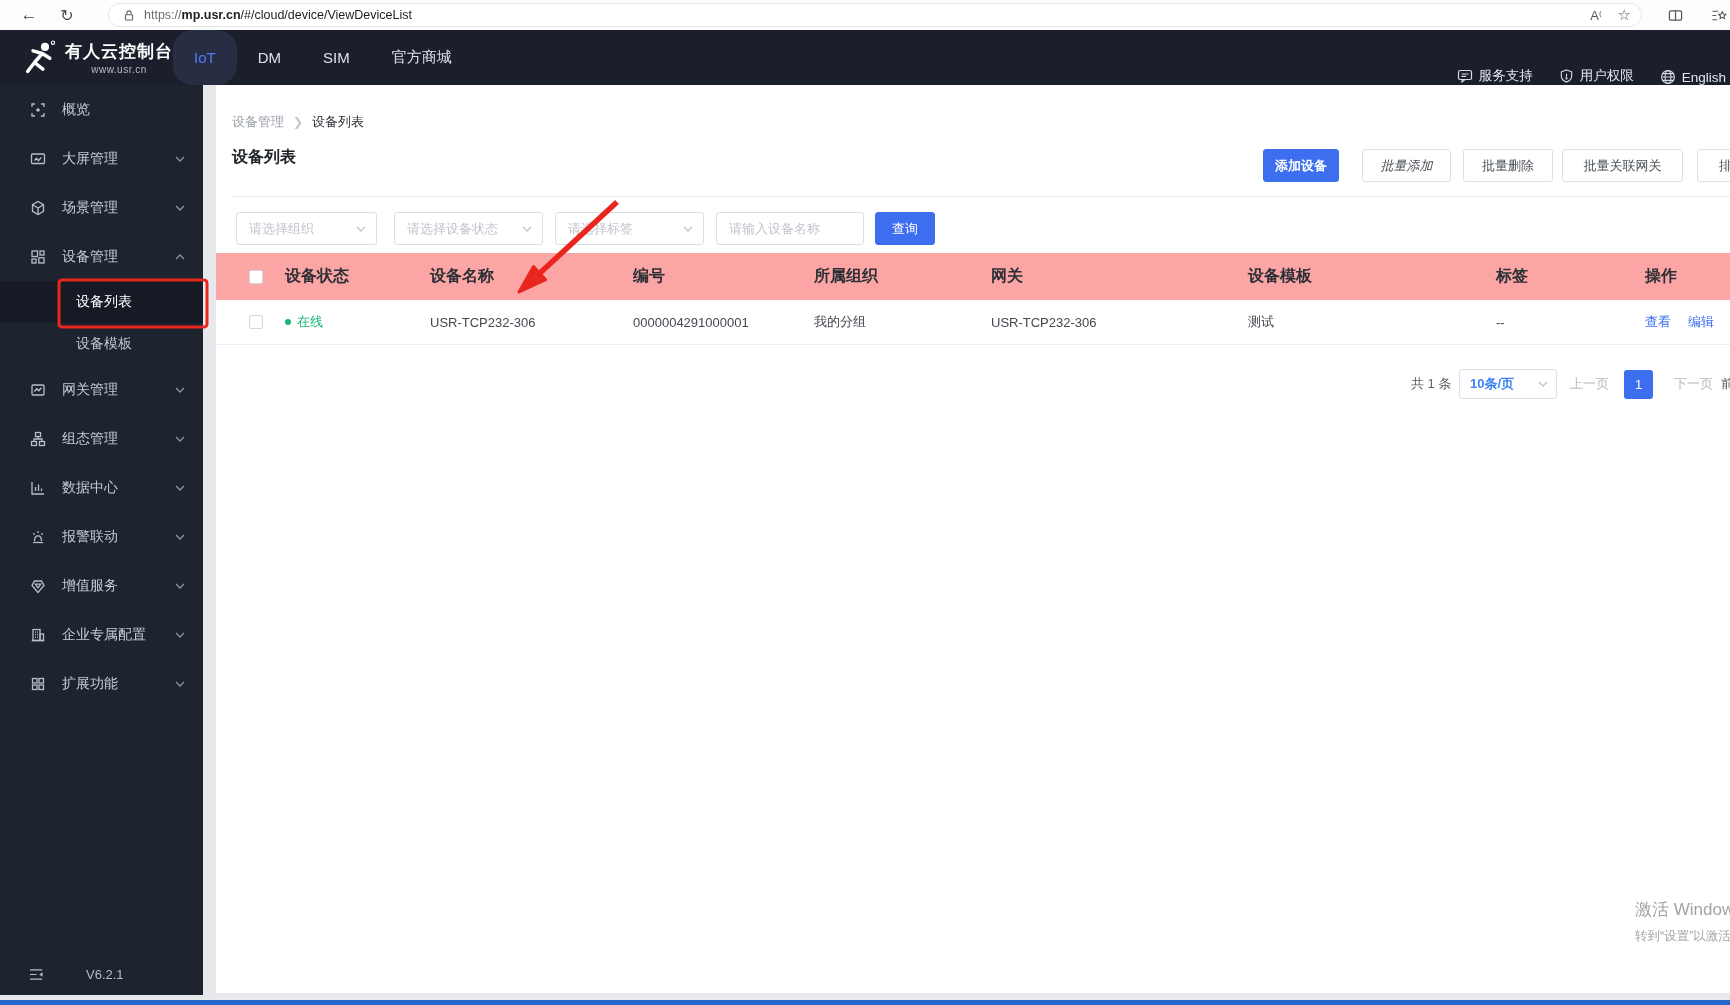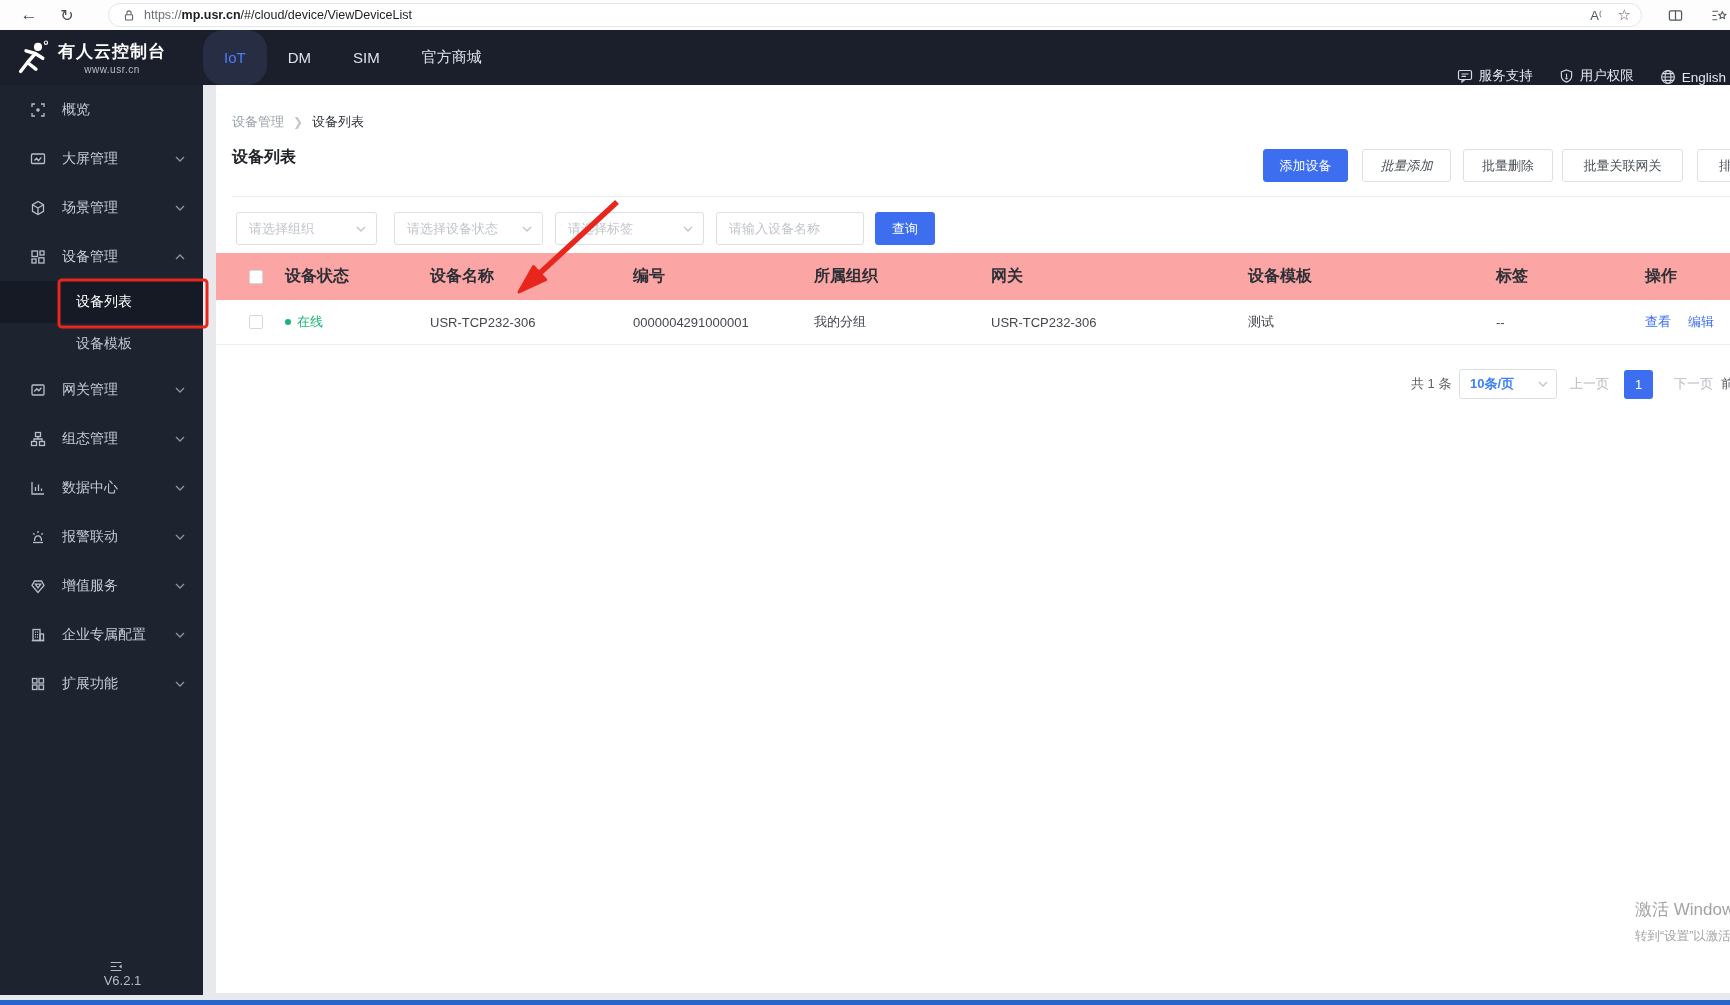--- a/index.html
+++ b/index.html
@@ -16,40 +16,40 @@
   .addr .url .dim { color:#6a6e75; }
   .addr .url b { font-weight:bold; }
   .addr-right { margin-left:auto; display:flex; align-items:center; gap:16px; color:#54575e; }
   .read-aloud { font-size:13px; position:relative; }
   .read-aloud i { font-style:normal; font-size:8px; position:relative; top:-4px; }
   .star-glyph { font-size:15px; }
   .b-out { position:absolute; top:2px; width:26px; height:26px; display:flex; align-items:center; justify-content:center; color:#54575e; }
 
   
   .app-header { position:absolute; left:0; top:30px; width:1730px; height:55px; background:#1a1f2b; display:flex; align-items:stretch; color:#e6e9f0; }
-  .brand { width:203px; display:flex; align-items:center; padding-left:14px; }
+  .brand { width:173px; display:flex; align-items:center; padding-left:14px;justify-content:flex-end; }
   .brand-txt { margin-left:8px; text-align:center; }
   .brand-title { font-size:17px; font-weight:bold; color:#fff; letter-spacing:1px; }
   .brand-sub { font-size:10px; color:#b7bdc9; margin-top:1px; letter-spacing:.5px; }
   .nav-tabs { display:flex; align-items:stretch; }
   .nav-tab { display:flex; align-items:center; padding:0 21px; font-size:15px; color:#dde1ea; cursor:pointer;border-radius:20px; }
   .nav-tab.active { background:#272e44; color:#4e7cf6; }
   .header-right { margin-left:auto; display:flex; align-items:flex-end; gap:26px; padding-right:4px; }
   .hr-item { display:flex; align-items:center; gap:6px; font-size:13.5px; color:#e3e6ee; cursor:pointer; white-space:nowrap; }
   .hr-item svg { color:#d6dae2; }
 
   
   .sidebar { position:absolute; left:0; top:85px; width:203px; height:910px; background:#1e2330; }
   .s-item { height:49px; display:flex; align-items:center; color:#c6cbd4; font-size:14px; cursor:pointer; position:relative; }
   .s-item .s-ico { margin-left:30px; color:#b9bfca; flex:none; }
   .s-item .s-label { margin-left:16px; }
   .s-item .chev { position:absolute; right:18px; color:#8d939f; }
   .s-sub { height:42px; display:flex; align-items:center; padding-left:76px; font-size:14px; color:#c0c5cf; cursor:pointer; }
   .s-sub.active { background:#151a24; color:#fff; }
-  .s-foot { position:absolute; left:0; bottom:7px; width:100%; height:28px; display:flex; align-items:center; color:#b6bcc8;flex-direction:column; }
+  .s-foot { position:absolute; left:0; bottom:7px; width:100%; height:28px; display:flex; align-items:center; color:#b6bcc8; }
   .s-foot svg { margin-left:28px; }
   .s-foot .ver { margin-left:42px; font-size:13px; }
 
   
   .card { position:absolute; left:216px; top:85px; width:1514px; height:908px; background:#fff; overflow:hidden; }
   .breadcrumb { position:absolute; left:16px; top:28px; display:flex; align-items:center; font-size:13px; }
   .bc-parent { color:#9aa1ac; cursor:pointer; }
   .bc-sep { color:#c3c7ce; margin:0 9px; font-size:12px; }
   .bc-current { color:#2f3338; }
   .page-title { position:absolute; left:16px; top:62px; font-size:16px; font-weight:bold; color:#20242a; }
@@ -318,21 +318,21 @@
 <div class="card">
 
   <div class="breadcrumb">
     <span class="bc-parent">设备管理</span>
     <span class="bc-sep">❯</span>
     <span class="bc-current">设备列表</span>
   </div>
 
   <div class="page-title">设备列表</div>
 
-  <button class="btn btn-primary tb-btn" style="left:1047px; width:85px;">添加设备</button>
+  <button class="btn btn-primary tb-btn" style="left:1047px; width:76px;font-weight:bold;">添加设备</button>
   <button class="btn btn-plain tb-btn" style="left:1146px; width:89px;font-style:italic;">批量添加</button>
   <button class="btn btn-plain tb-btn" style="left:1247px; width:90px;">批量删除</button>
   <button class="btn btn-plain tb-btn" style="left:1346px; width:121px;text-align:right;">批量关联网关</button>
   <button class="btn btn-plain tb-btn" style="left:1481px; width:70px;">排序</button>
 
   <div class="hr-line"></div>
 
   <div class="f-select" style="left:20px; width:141px;">
     <span>请选择组织</span>
     <svg class="chev" width="10" height="6" viewBox="0 0 10 6" fill="none" stroke="currentColor" stroke-width="1.3">

